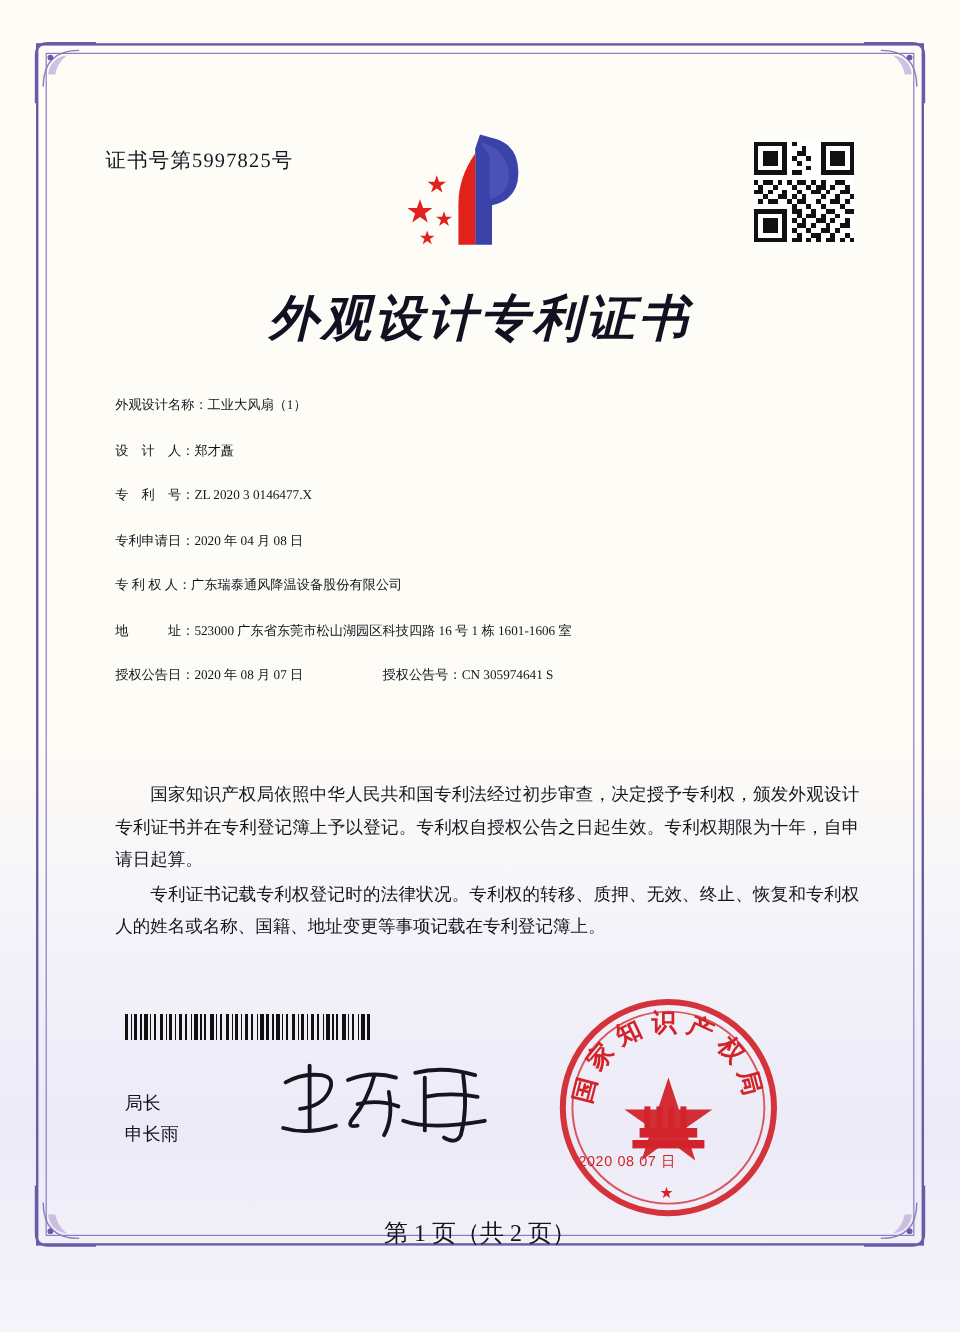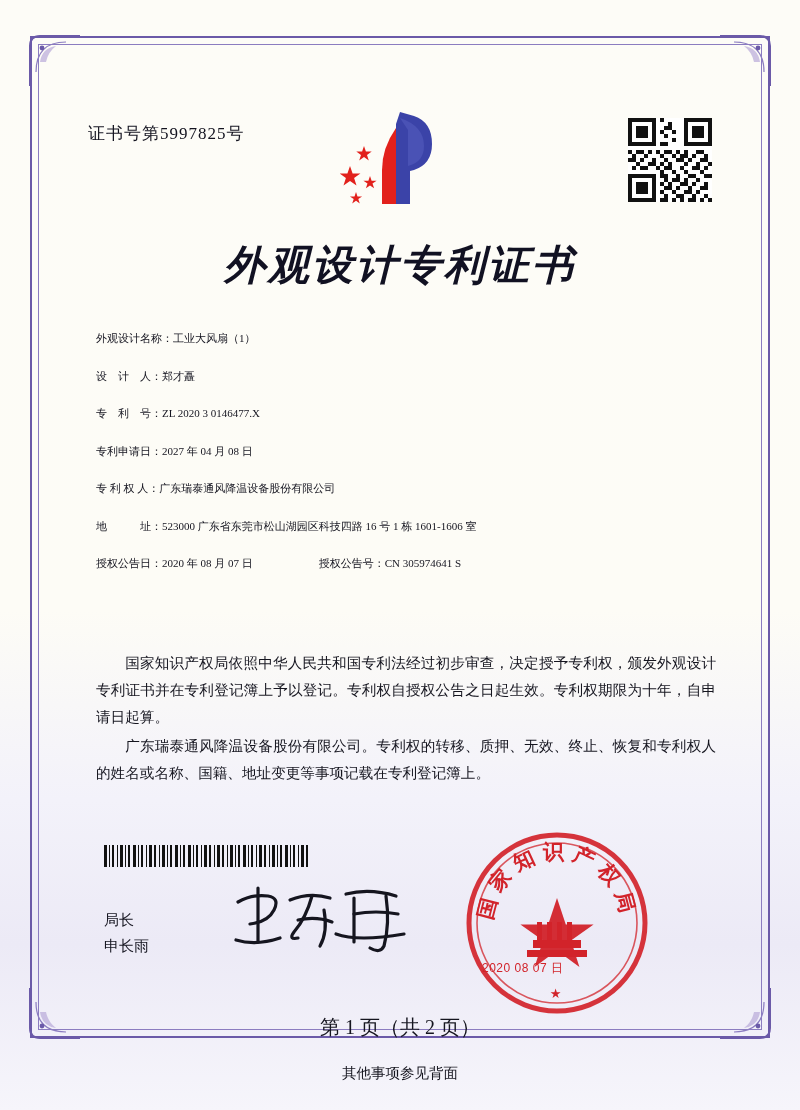--- a/index.html
+++ b/index.html
@@ -370,21 +370,21 @@
     <div class="row">
       <span class="lbl">设　计　人：</span>
       <span class="val">郑才矗</span>
     </div>
     <div class="row">
       <span class="lbl">专　利　号：</span>
       <span class="val">ZL 2020 3 0146477.X</span>
     </div>
     <div class="row">
       <span class="lbl">专利申请日：</span>
-      <span class="val">2027 年 04 月 08 日</span>
+      <span class="val">2020 年 04 月 08 日</span>
     </div>
     <div class="row">
       <span class="lbl">专 利 权 人：</span>
       <span class="val">广东瑞泰通风降温设备股份有限公司</span>
     </div>
     <div class="row">
       <span class="lbl">地　　　址：</span>
       <span class="val">523000 广东省东莞市松山湖园区科技四路 16 号 1 栋 1601-1606 室</span>
     </div>
     <div class="row two">
@@ -395,21 +395,21 @@
       <span class="gap"></span>
       <span class="half">
         <span class="lbl">授权公告号：</span>
         <span>CN 305974641 S</span>
       </span>
     </div>
   </div>
 
   <div class="paras">
     <p>国家知识产权局依照中华人民共和国专利法经过初步审查，决定授予专利权，颁发外观设计专利证书并在专利登记簿上予以登记。专利权自授权公告之日起生效。专利权期限为十年，自申请日起算。</p>
-    <p>广东瑞泰通风降温设备股份有限公司。专利权的转移、质押、无效、终止、恢复和专利权人的姓名或名称、国籍、地址变更等事项记载在专利登记簿上。</p>
+    <p>专利证书记载专利权登记时的法律状况。专利权的转移、质押、无效、终止、恢复和专利权人的姓名或名称、国籍、地址变更等事项记载在专利登记簿上。</p>
   </div>
 
   <div class="barcode">
     <svg width="205" height="22" viewBox="0 0 205 22" shape-rendering="crispEdges">
       <g fill="#111">
         <rect x="0" y="0" width="3" height="22"></rect>
           <rect x="5" y="0" width="1" height="22"></rect>
         <rect x="8" y="0" width="2" height="22"></rect>
           <rect x="13" y="0" width="1" height="22"></rect>
         <rect x="16" y="0" width="3" height="22"></rect>
@@ -502,15 +502,14 @@
           <rect x="0" y="-6" width="5" height="18"></rect>
           <rect x="10" y="-6" width="5" height="18"></rect>
         </g>
       </g>
       <text x="95" y="170" text-anchor="middle" font-size="13" fill="#d2232a" font-family="'DejaVu Serif', serif" letter-spacing="3">★</text>
     </svg>
   </div>
   <div class="seal-date">2020 08 07 日</div>
 
   <div class="page-no">第 1 页（共 2 页）</div>
-  <div class="footer-note">其他事项参见背面</div>
 
 </div>
 
 </body></html>

